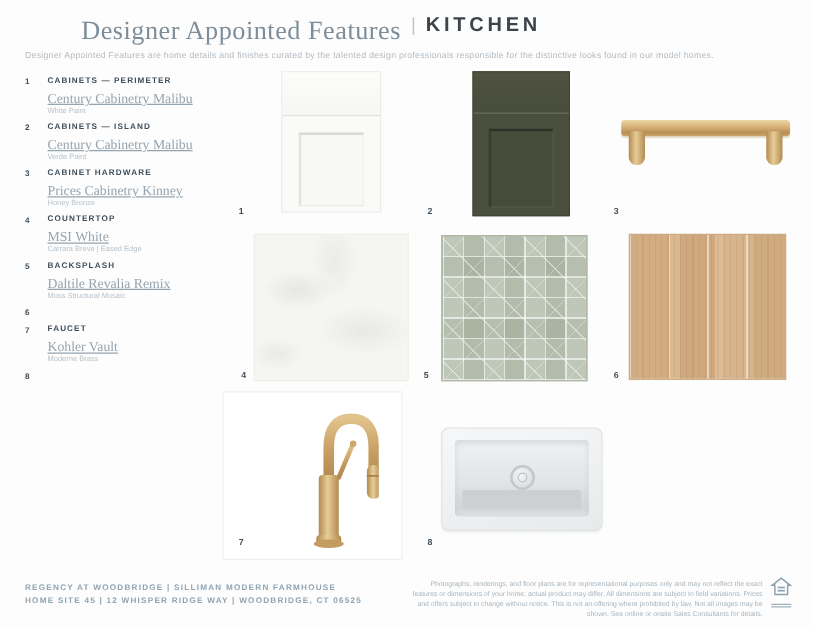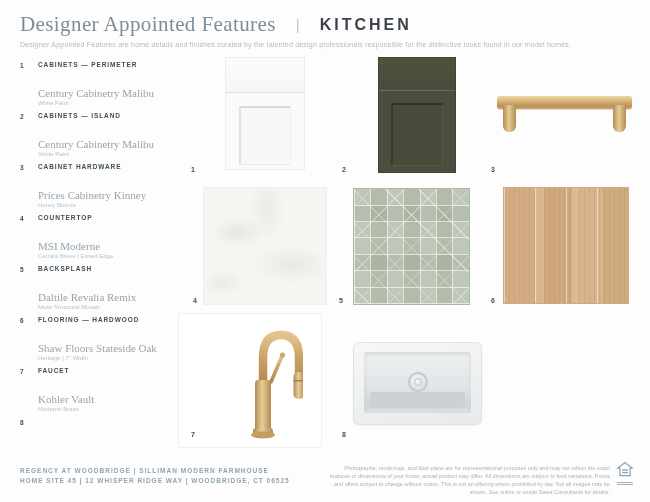--- a/index.html
+++ b/index.html
@@ -1,33 +1,33 @@
 <!DOCTYPE html>
 <html><head>
 <meta charset="utf-8">
 <style>
   html,body{margin:0;padding:0;background:#ffffff;}
   #board{position:relative;width:650px;height:502px;background:#fdfdfd;overflow:hidden;
          font-family:"Liberation Sans",sans-serif;}
 
   
   .hdr{position:absolute;left:20px;top:12px;width:600px;}
-  .hdr-line{display:flex;align-items:center;gap:20px;}
+  .hdr-line{display:flex;align-items:flex-start;gap:8px;margin-left:45px;}
   .hdr-title{font-family:"Liberation Serif",serif;font-size:21px;font-weight:500;
              color:#7d8d99;letter-spacing:0.4px;}
   .hdr-sep{color:#bcc5cb;font-size:15px;font-weight:300;}
   .hdr-cat{font-size:16px;font-weight:700;letter-spacing:3px;color:#3c434b;}
   .hdr-sub{margin-top:4px;font-size:7px;color:#b2bbc2;letter-spacing:0.2px;}
 
   
   .feat-list{position:absolute;left:20px;top:61px;width:165px;}
   .feat{display:flex;margin-bottom:5px;}
   .feat-num{width:18px;flex:none;font-size:6.5px;font-weight:700;color:#3f4e5a;line-height:8px;padding-top:1px;}
   .feat-cat{font-size:6.5px;font-weight:700;letter-spacing:0.9px;color:#3f4e5a;line-height:8px;}
-  .feat-prod{font-family:"Liberation Serif",serif;font-size:11px;color:#96a4af;line-height:13px;margin-top:18px;}
+  .feat-prod{font-family:"Liberation Serif",serif;font-size:11px;color:#96a4af;line-height:13px;margin-top:4px;text-decoration:underline;}
   .feat-detail{font-size:6px;color:#b9c2c9;line-height:7px;}
 
   
   .abs{position:absolute;}
   .num{position:absolute;font-size:7px;font-weight:700;color:#3f4e5a;}
 
   
   .cab{box-sizing:border-box;}
   .cab-white{left:225px;top:57px;width:80px;height:113px;background:#fafaf9;border:1px solid #ececea;}
   .cab-white .drawer{height:34px;border-bottom:1px solid #e2e2e0;background:linear-gradient(180deg,#fcfcfb,#f6f6f4);}
@@ -138,39 +138,34 @@
       <div class="feat-body">
         <div class="feat-cat">CABINET HARDWARE</div>
         <div class="feat-prod">Prices Cabinetry Kinney</div>
         <div class="feat-detail">Honey Bronze</div>
       </div>
     </div>
     <div class="feat">
       <span class="feat-num">4</span>
       <div class="feat-body">
         <div class="feat-cat">COUNTERTOP</div>
-        <div class="feat-prod">MSI Moderne</div>
+        <div class="feat-prod">MSI White</div>
         <div class="feat-detail">Carrara Breve  |  Eased Edge</div>
       </div>
     </div>
     <div class="feat">
       <span class="feat-num">5</span>
       <div class="feat-body">
         <div class="feat-cat">BACKSPLASH</div>
         <div class="feat-prod">Daltile Revalia Remix</div>
         <div class="feat-detail">Moss Structural Mosaic</div>
       </div>
     </div>
     <div class="feat">
       <span class="feat-num">6</span>
-      <div class="feat-body">
-        <div class="feat-cat">FLOORING — HARDWOOD</div>
-        <div class="feat-prod">Shaw Floors Stateside Oak</div>
-        <div class="feat-detail">Heritage  |  7" Width</div>
-      </div>
     </div>
     <div class="feat">
       <span class="feat-num">7</span>
       <div class="feat-body">
         <div class="feat-cat">FAUCET</div>
         <div class="feat-prod">Kohler Vault</div>
         <div class="feat-detail">Moderne Brass</div>
       </div>
     </div>
     <div class="feat">

